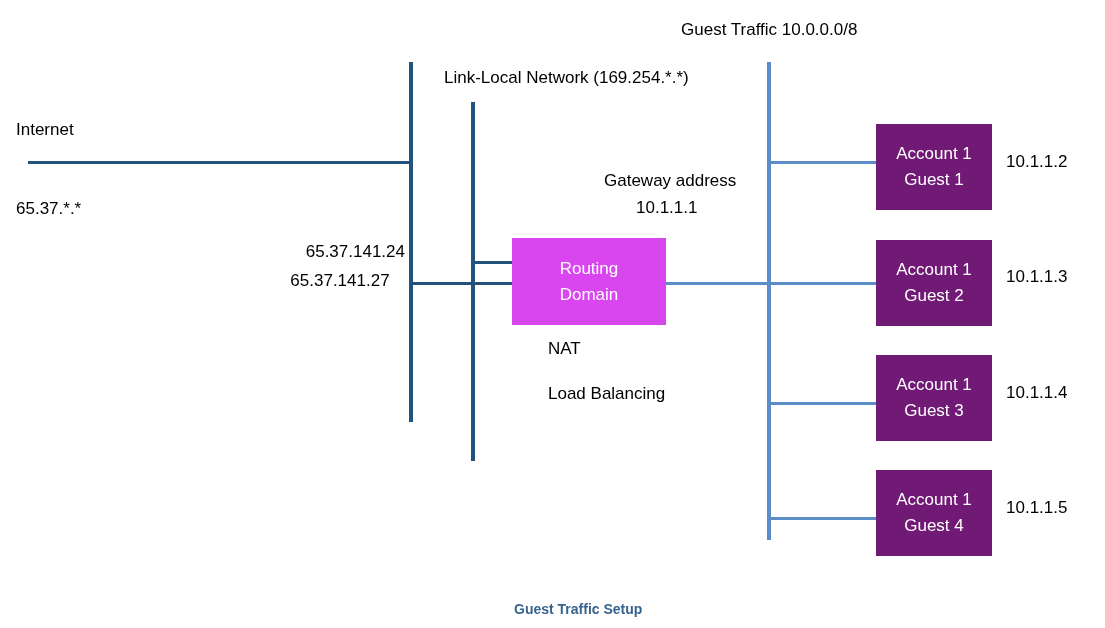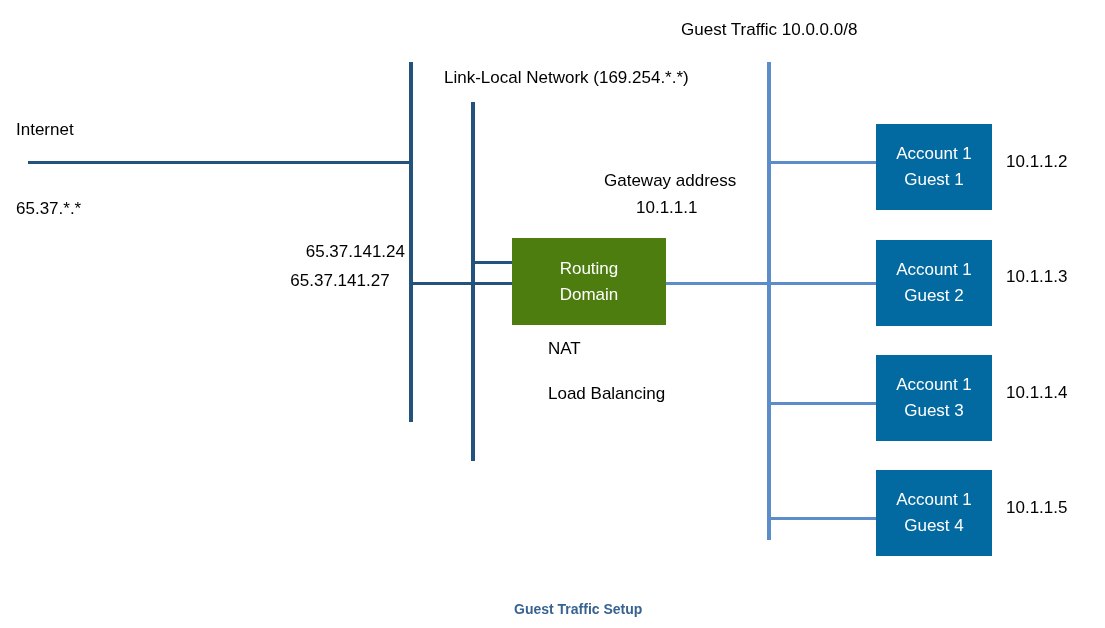--- a/index.html
+++ b/index.html
@@ -43,24 +43,24 @@
     display: flex;
     flex-direction: column;
     align-items: center;
     justify-content: center;
     color: #ffffff;
     font-size: 17px;
     line-height: 26px;
     text-align: center;
   }
   .box.routing {
-    background: #4d7c0f;
+    background: #d946ef;
   }
   .box.guest {
-    background: #0369a1;
+    background: #701a75;
   }
   .caption {
     position: absolute;
     color: #36638F;
     font-weight: bold;
     font-size: 14px;
     white-space: pre;
   }
 </style>
 </head>

